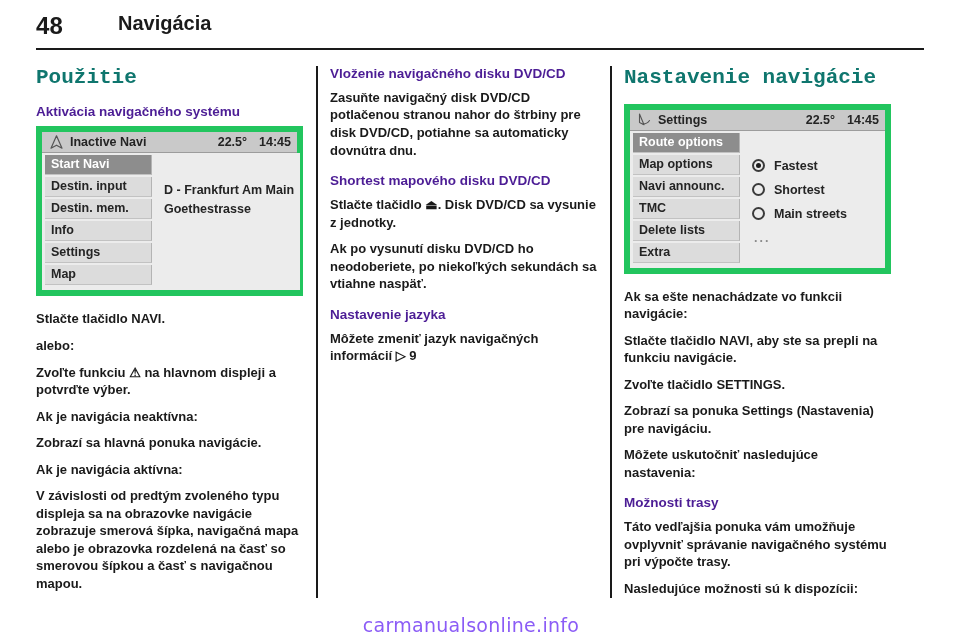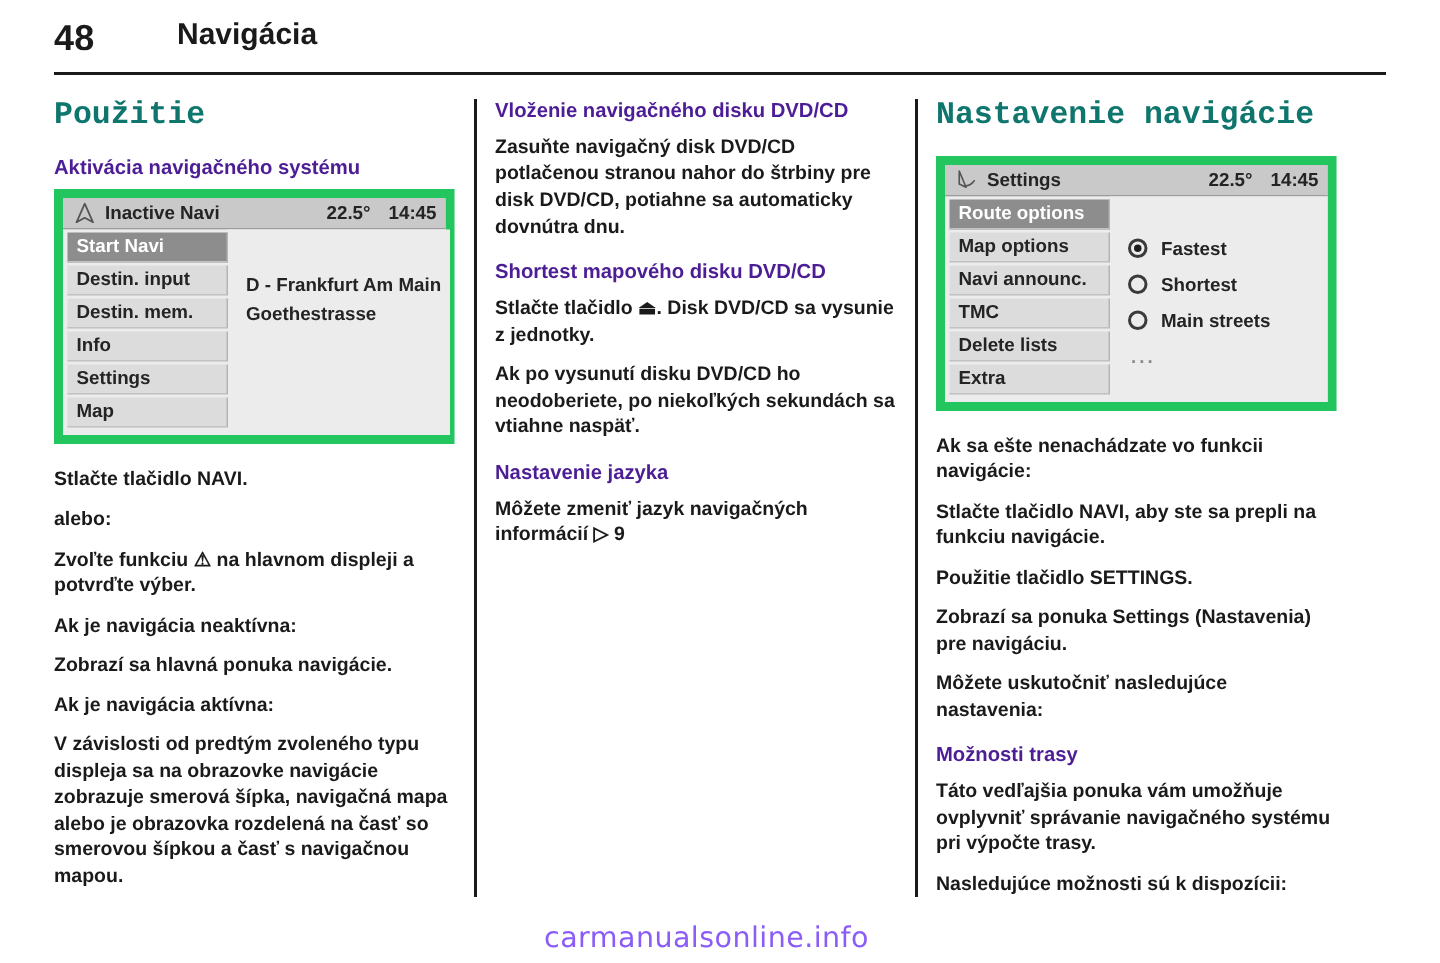--- a/index.html
+++ b/index.html
@@ -344,21 +344,21 @@
             <span class="radio-mark"></span>
             <span class="radio-label">Main streets</span>
           </div>
           <div class="ellipsis-row">...</div>
         </div>
       </div>
     </div>
 
     <p class="body">Ak sa ešte nenachádzate vo funkcii navigácie:</p>
     <p class="body">Stlačte tlačidlo NAVI, aby ste sa prepli na funkciu navigácie.</p>
-    <p class="body">Použitie tlačidlo SETTINGS.</p>
+    <p class="body">Zvoľte tlačidlo SETTINGS.</p>
     <p class="body">Zobrazí sa ponuka Settings (Nastavenia) pre navigáciu.</p>
     <p class="body">Môžete uskutočniť nasledujúce nastavenia:</p>
 
     <h2 class="sub-title">Možnosti trasy</h2>
     <p class="body">Táto vedľajšia ponuka vám umožňuje ovplyvniť správanie navigačného systému pri výpočte trasy.</p>
     <p class="body">Nasledujúce možnosti sú k dispozícii:</p>
   </div>
 
 </div>
 

